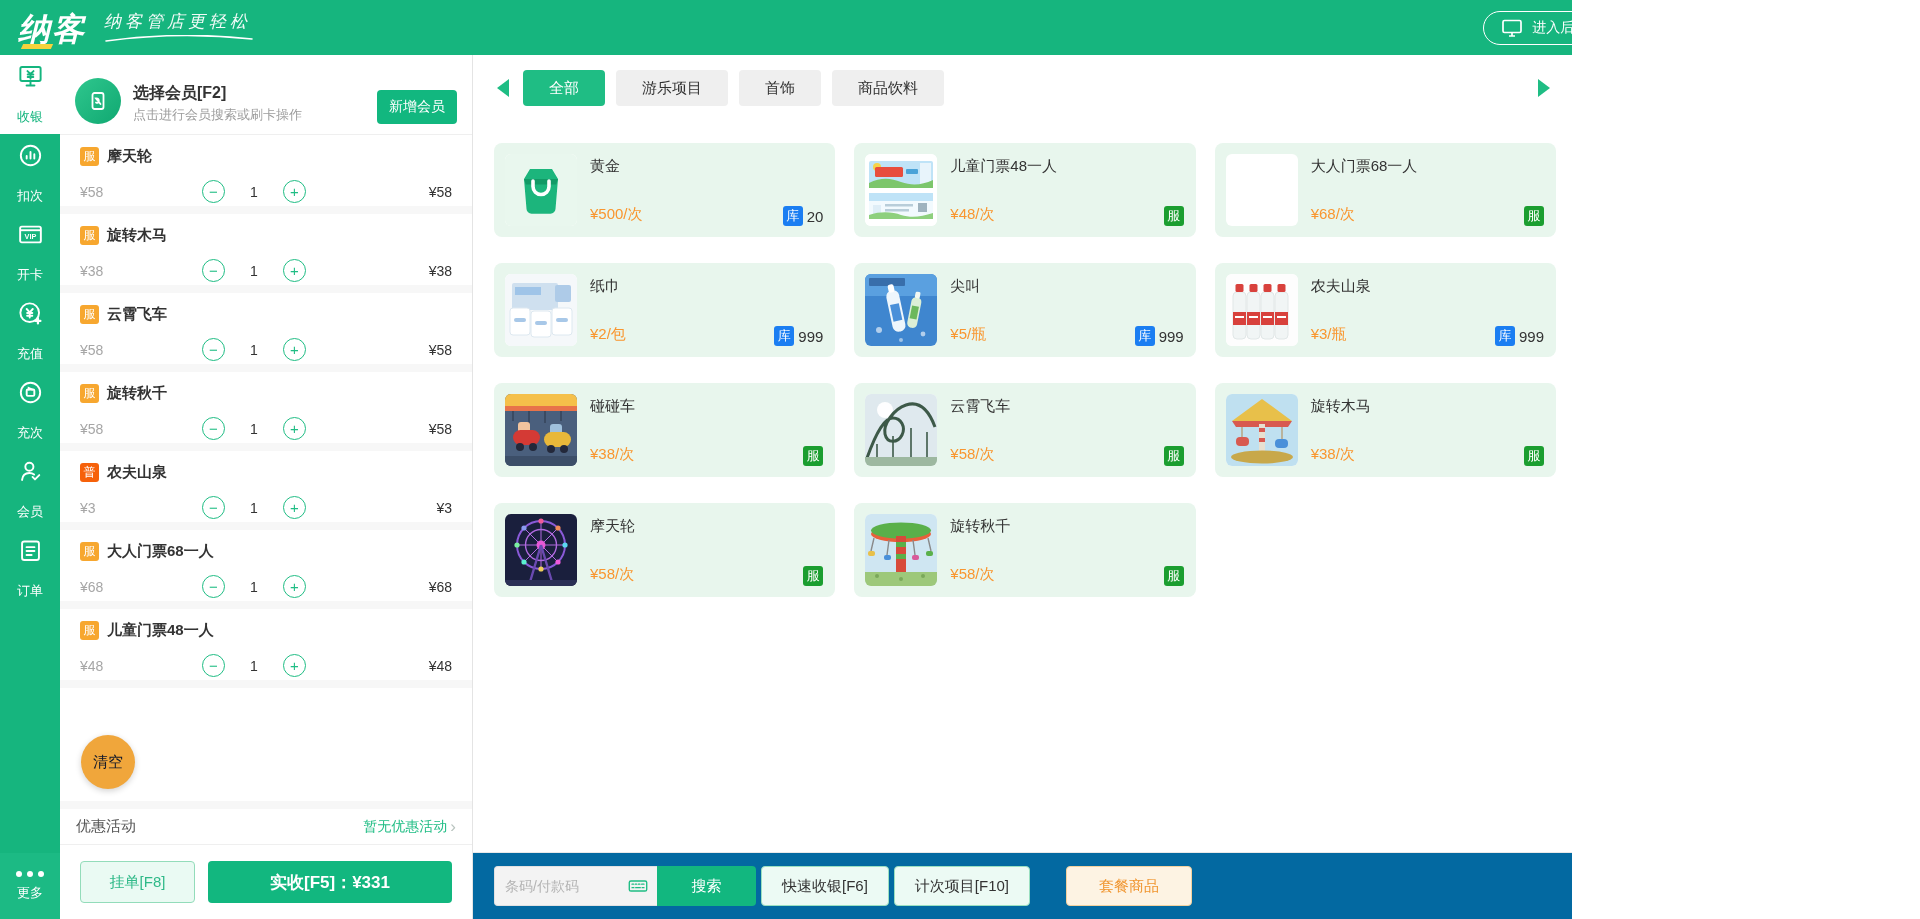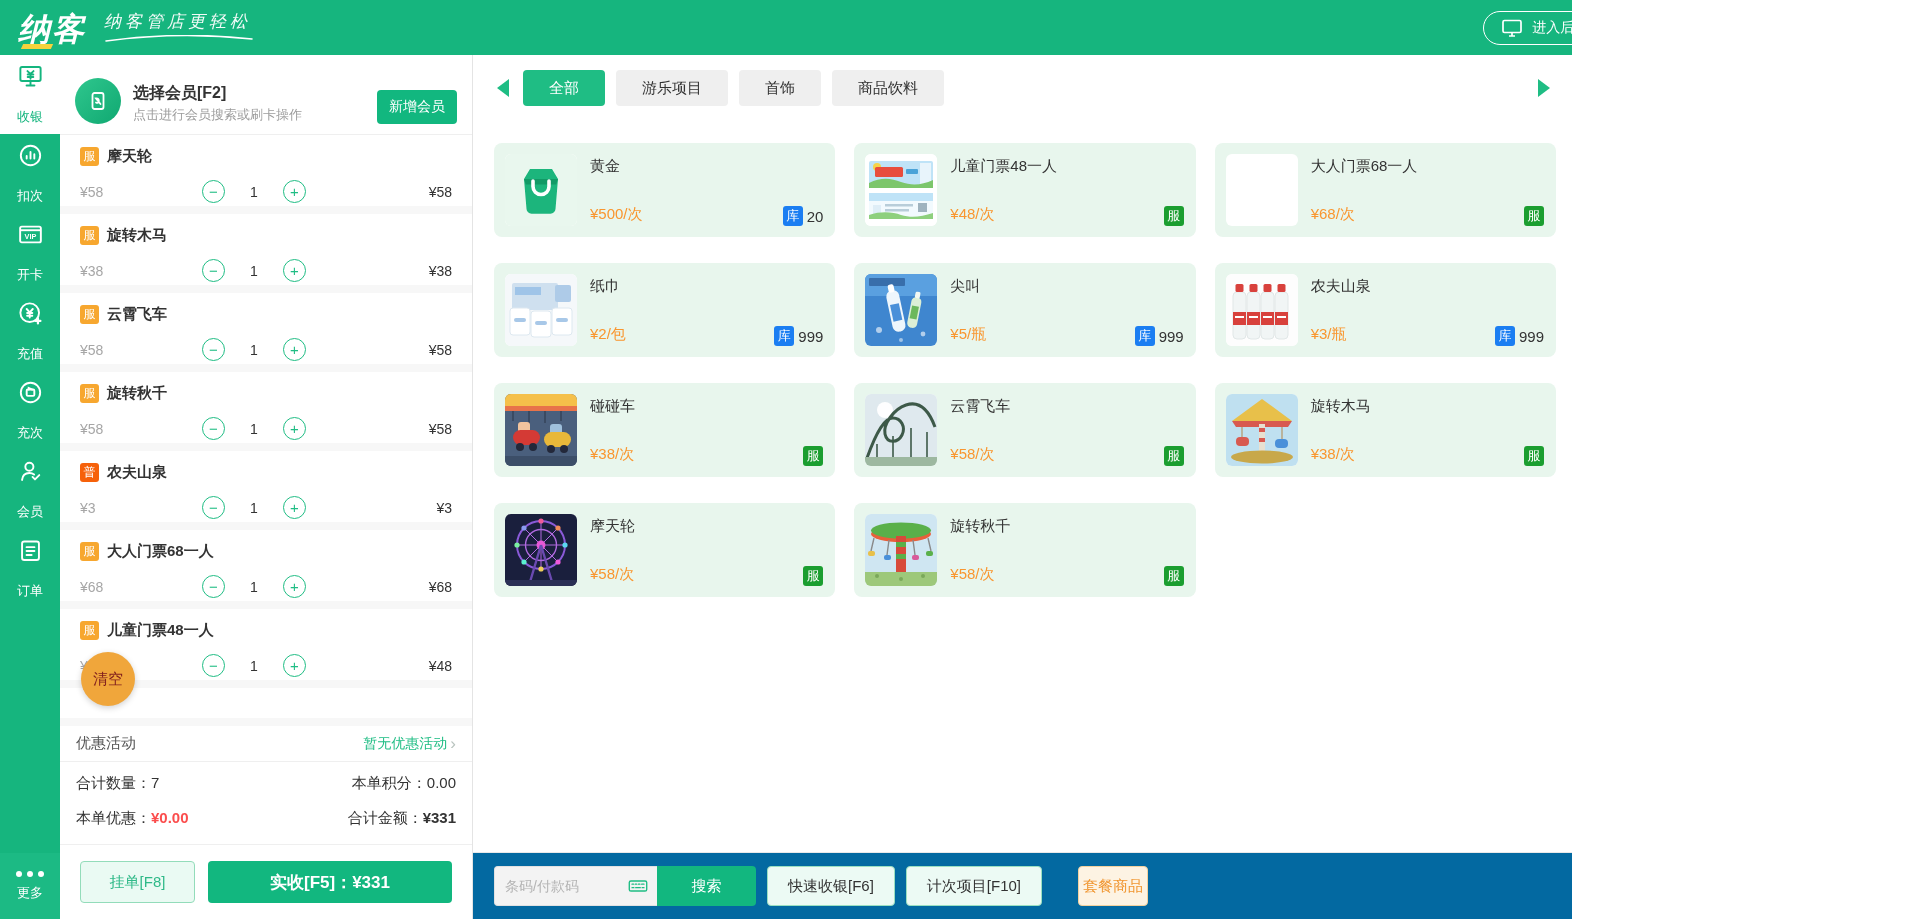--- a/index.html
+++ b/index.html
@@ -66,21 +66,21 @@
   .ci-name { font-size:15px; font-weight:bold; color:#333; }
   .ci-price-row { display:flex; align-items:center; margin-top:14px; font-size:14px; }
   .ci-unit { color:#a6a6a6; width:96px; }
   .stepper { display:flex; align-items:center; gap:24px; margin-left:26px; }
   .step-btn { width:23px; height:23px; border-radius:50%; border:1.6px solid #1fbd84; background:#fff;
               color:#1fbd84; font-size:15px; line-height:1; display:flex; align-items:center; justify-content:center;
               cursor:pointer; padding:0; }
   .ci-qty { font-size:14px; color:#333; min-width:10px; text-align:center; }
   .ci-total { margin-left:auto; color:#333; }
   .clear-btn { position:absolute; left:21px; bottom:12px; width:54px; height:54px; border-radius:50%;
-               background:#f0a63b; color:#7f1d1d; border:none; font-size:15px; cursor:pointer;
+               background:#f0a63b; color:#0f172a; border:none; font-size:15px; cursor:pointer;
                box-shadow:0 2px 6px rgba(0,0,0,.18); }
 
   .promo-row { flex:0 0 44px; border-top:8px solid #f7f7f7; border-bottom:1px solid #efefef;
                display:flex; align-items:center; padding:0 16px; }
   .promo-label { font-size:15px; color:#555; }
   .promo-value { margin-left:auto; font-size:14px; color:#1fbd84; cursor:pointer; display:flex; align-items:center; gap:3px; }
   .promo-chev { color:#b9c4bf; font-size:17px; }
 
   .summary { flex:0 0 82px; padding:12px 16px 0 16px; border-bottom:1px solid #efefef; }
   .sum-row { display:flex; justify-content:space-between; font-size:15px; color:#333; margin-bottom:16px; }
@@ -125,23 +125,23 @@
   .scan-group { display:flex; height:40px; }
   .scan-input-wrap { width:163px; height:40px; background:#f3f3f3; border:1px solid #e1e1e1; border-right:none;
                      border-radius:4px 0 0 4px; display:flex; align-items:center; padding:0 8px 0 10px; }
   .scan-input { flex:1; min-width:0; border:none; background:transparent; outline:none; font-size:14px; color:#333;
                 font-family:inherit; }
   .scan-input::placeholder { color:#b3b3b3; }
   .kb-icon { width:22px; height:22px; flex-shrink:0; cursor:pointer; }
   .search-btn { width:99px; height:40px; background:#12b77f; color:#fff; border:none; border-radius:0 4px 4px 0;
                 font-size:15px; cursor:pointer; }
   .mint-btn { height:40px; background:#ecfaf4; border:1px solid #9adfc0; color:#333; border-radius:4px;
-              font-size:15px; cursor:pointer; padding:0 20px; margin-left:11px; }
+              font-size:15px; cursor:pointer; padding:0 20px; margin-left:5px; }
   .combo-btn { height:40px; background:#fdf3e3; border:1px solid #f3d19e; color:#f0952f; border-radius:4px;
-               font-size:15px; cursor:pointer; padding:0 4px; margin-left:36px; }
+               font-size:15px; cursor:pointer; padding:0 32px; margin-left:36px; }
 </style>
 </head>
 <body>
 
 <div class="app">
 
   <header class="topbar">
     <div class="brand">
       <div class="logo">纳客</div>
       <div class="slogan-wrap">
@@ -395,30 +395,20 @@
     </div>
 
     <div class="promo-row">
       <span class="promo-label">优惠活动</span>
       <span class="promo-value">
         <span>暂无优惠活动</span>
         <span class="promo-chev">›</span>
       </span>
     </div>
 
-    <div class="summary">
-      <div class="sum-row">
-        <span><span>合计数量：</span><span>7</span></span>
-        <span><span>本单积分：</span><span>0.00</span></span>
-      </div>
-      <div class="sum-row">
-        <span><span>本单优惠：</span><span class="sum-red">¥0.00</span></span>
-        <span><span>合计金额：</span><span class="sum-bold">¥331</span></span>
-      </div>
-    </div>
 
     <div class="panel-actions">
       <button class="hold-btn">挂单[F8]</button>
       <button class="pay-btn">实收[F5]：¥331</button>
     </div>
   </aside>
 
   <main class="main">
     <div class="tabs-row">
       <span class="tab-arrow left"></span>

